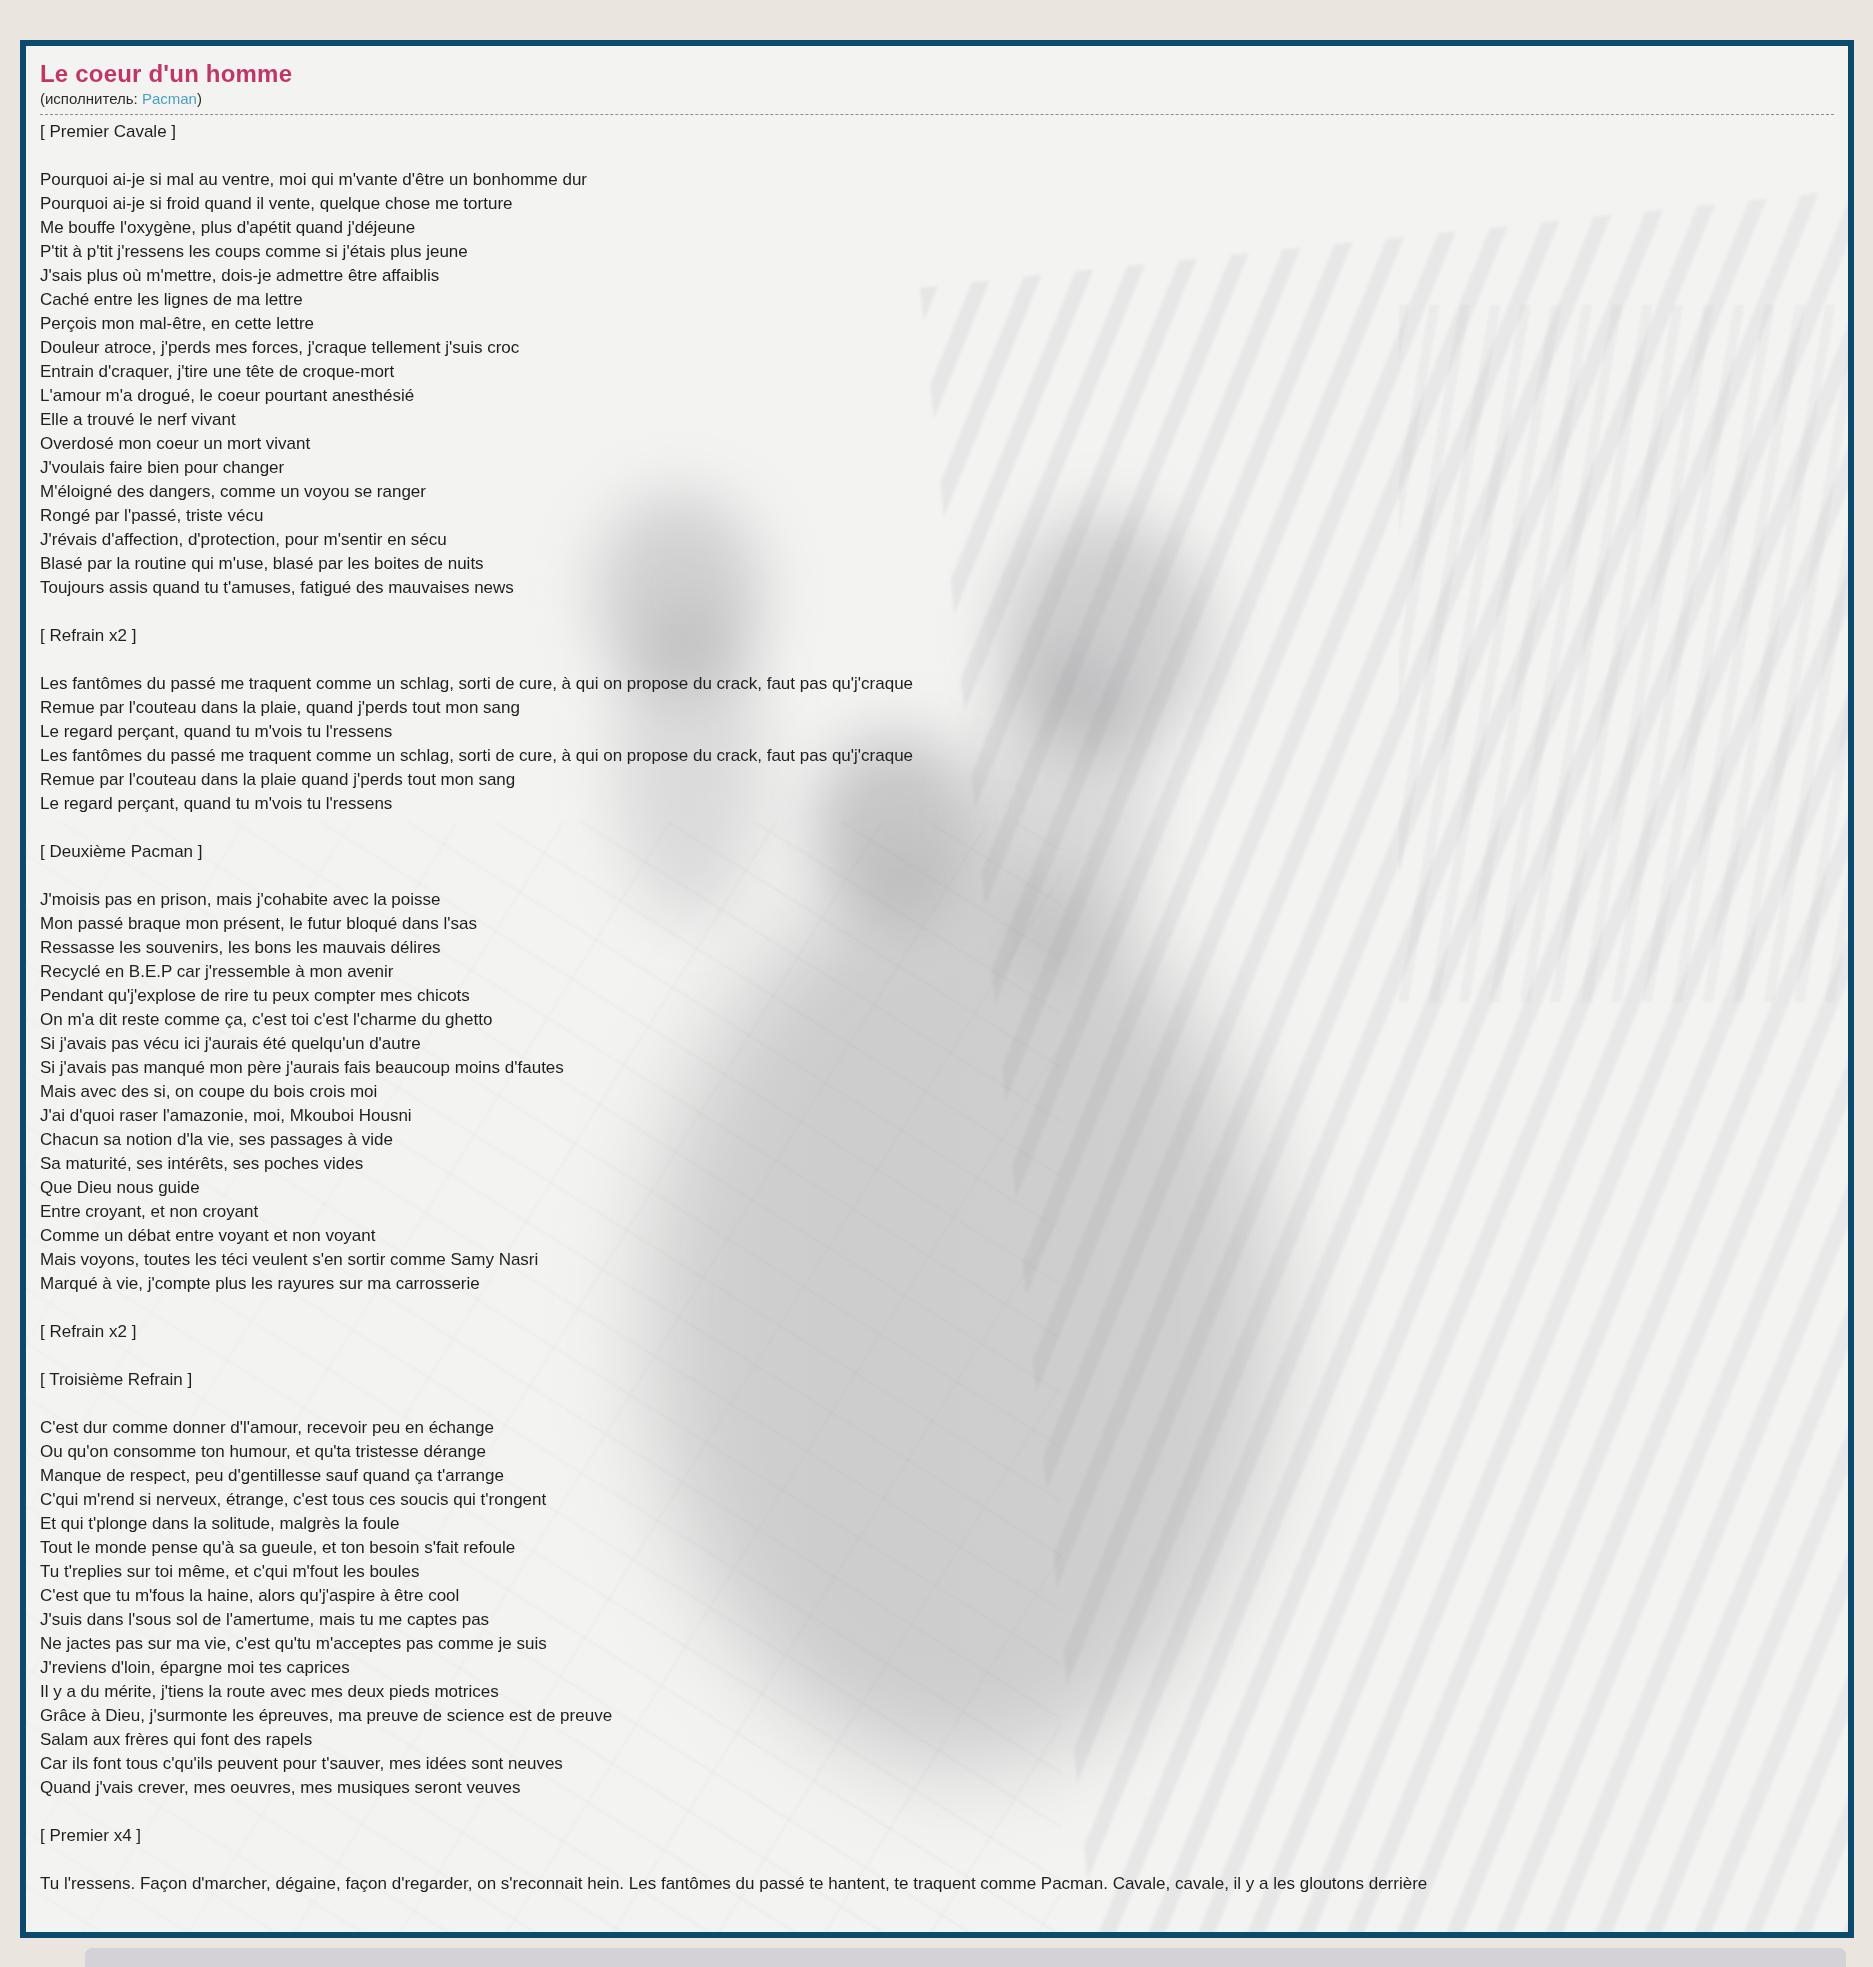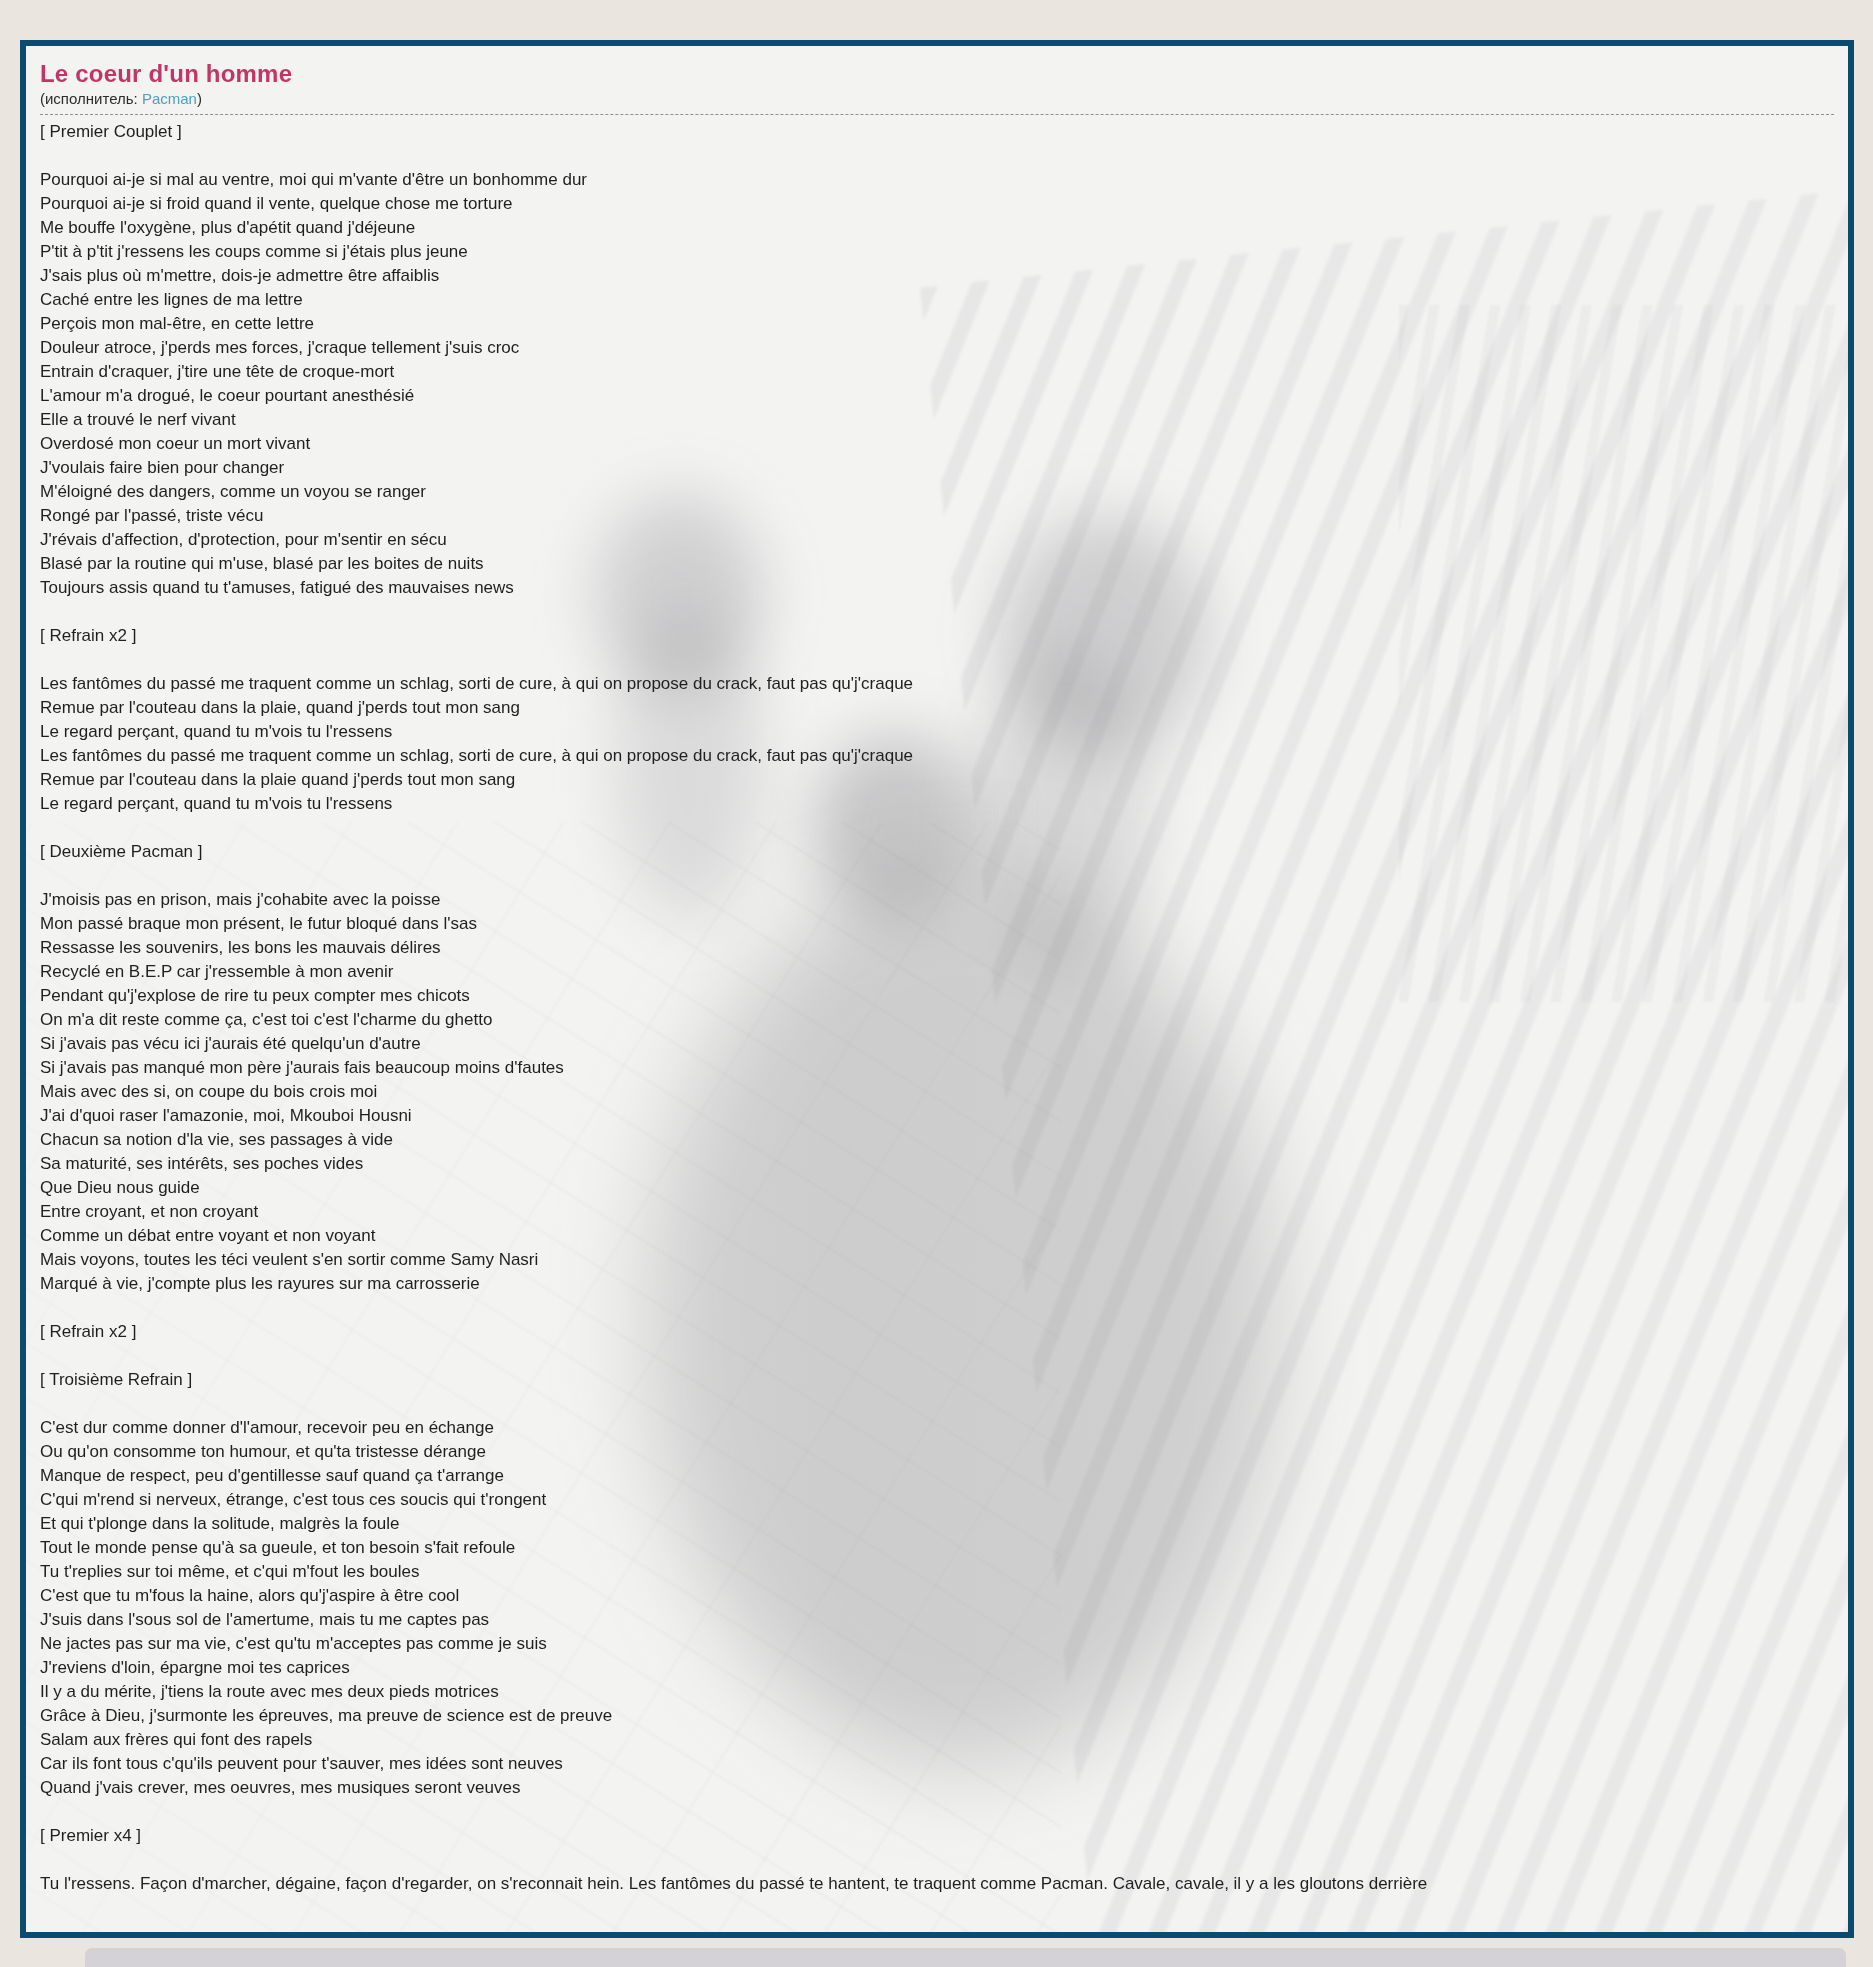--- a/index.html
+++ b/index.html
@@ -126,21 +126,21 @@
     </div>
 
     <div class="fg">
       <h1 class="song-title">Le coeur d'un homme</h1>
 
       <div class="artist-line"><span>(исполнитель:</span> <a class="artist">Pacman</a><span>)</span></div>
 
       <hr class="sep">
 
       <div id="lyrics">
-          <p>[ Premier Couplet ]</p>
+          <p>[ Premier Cavale ]</p>
           <p>Pourquoi ai-je si mal au ventre, moi qui m'vante d'être un bonhomme dur<br>Pourquoi ai-je si froid quand il vente, quelque chose me torture<br>Me bouffe l'oxygène, plus d'apétit quand j'déjeune<br>P'tit à p'tit j'ressens les coups comme si j'étais plus jeune<br>J'sais plus où m'mettre, dois-je admettre être affaiblis<br>Caché entre les lignes de ma lettre<br>Perçois mon mal-être, en cette lettre<br>Douleur atroce, j'perds mes forces, j'craque tellement j'suis croc<br>Entrain d'craquer, j'tire une tête de croque-mort<br>L'amour m'a drogué, le coeur pourtant anesthésié<br>Elle a trouvé le nerf vivant<br>Overdosé mon coeur un mort vivant<br>J'voulais faire bien pour changer<br>M'éloigné des dangers, comme un voyou se ranger<br>Rongé par l'passé, triste vécu<br>J'révais d'affection, d'protection, pour m'sentir en sécu<br>Blasé par la routine qui m'use, blasé par les boites de nuits<br>Toujours assis quand tu t'amuses, fatigué des mauvaises news</p>
           <p>[ Refrain x2 ]</p>
           <p>Les fantômes du passé me traquent comme un schlag, sorti de cure, à qui on propose du crack, faut pas qu'j'craque<br>Remue par l'couteau dans la plaie, quand j'perds tout mon sang<br>Le regard perçant, quand tu m'vois tu l'ressens<br>Les fantômes du passé me traquent comme un schlag, sorti de cure, à qui on propose du crack, faut pas qu'j'craque<br>Remue par l'couteau dans la plaie quand j'perds tout mon sang<br>Le regard perçant, quand tu m'vois tu l'ressens</p>
           <p>[ Deuxième Pacman ]</p>
           <p>J'moisis pas en prison, mais j'cohabite avec la poisse<br>Mon passé braque mon présent, le futur bloqué dans l'sas<br>Ressasse les souvenirs, les bons les mauvais délires<br>Recyclé en B.E.P car j'ressemble à mon avenir<br>Pendant qu'j'explose de rire tu peux compter mes chicots<br>On m'a dit reste comme ça, c'est toi c'est l'charme du ghetto<br>Si j'avais pas vécu ici j'aurais été quelqu'un d'autre<br>Si j'avais pas manqué mon père j'aurais fais beaucoup moins d'fautes<br>Mais avec des si, on coupe du bois crois moi<br>J'ai d'quoi raser l'amazonie, moi, Mkouboi Housni<br>Chacun sa notion d'la vie, ses passages à vide<br>Sa maturité, ses intérêts, ses poches vides<br>Que Dieu nous guide<br>Entre croyant, et non croyant<br>Comme un débat entre voyant et non voyant<br>Mais voyons, toutes les téci veulent s'en sortir comme Samy Nasri<br>Marqué à vie, j'compte plus les rayures sur ma carrosserie</p>
           <p>[ Refrain x2 ]</p>
           <p>[ Troisième Refrain ]</p>
           <p>C'est dur comme donner d'l'amour, recevoir peu en échange<br>Ou qu'on consomme ton humour, et qu'ta tristesse dérange<br>Manque de respect, peu d'gentillesse sauf quand ça t'arrange<br>C'qui m'rend si nerveux, étrange, c'est tous ces soucis qui t'rongent<br>Et qui t'plonge dans la solitude, malgrès la foule<br>Tout le monde pense qu'à sa gueule, et ton besoin s'fait refoule<br>Tu t'replies sur toi même, et c'qui m'fout les boules<br>C'est que tu m'fous la haine, alors qu'j'aspire à être cool<br>J'suis dans l'sous sol de l'amertume, mais tu me captes pas<br>Ne jactes pas sur ma vie, c'est qu'tu m'acceptes pas comme je suis<br>J'reviens d'loin, épargne moi tes caprices<br>Il y a du mérite, j'tiens la route avec mes deux pieds motrices<br>Grâce à Dieu, j'surmonte les épreuves, ma preuve de science est de preuve<br>Salam aux frères qui font des rapels<br>Car ils font tous c'qu'ils peuvent pour t'sauver, mes idées sont neuves<br>Quand j'vais crever, mes oeuvres, mes musiques seront veuves</p>
           <p>[ Premier x4 ]</p>
           <p>Tu l'ressens. Façon d'marcher, dégaine, façon d'regarder, on s'reconnait hein. Les fantômes du passé te hantent, te traquent comme Pacman. Cavale, cavale, il y a les gloutons derrière</p>

